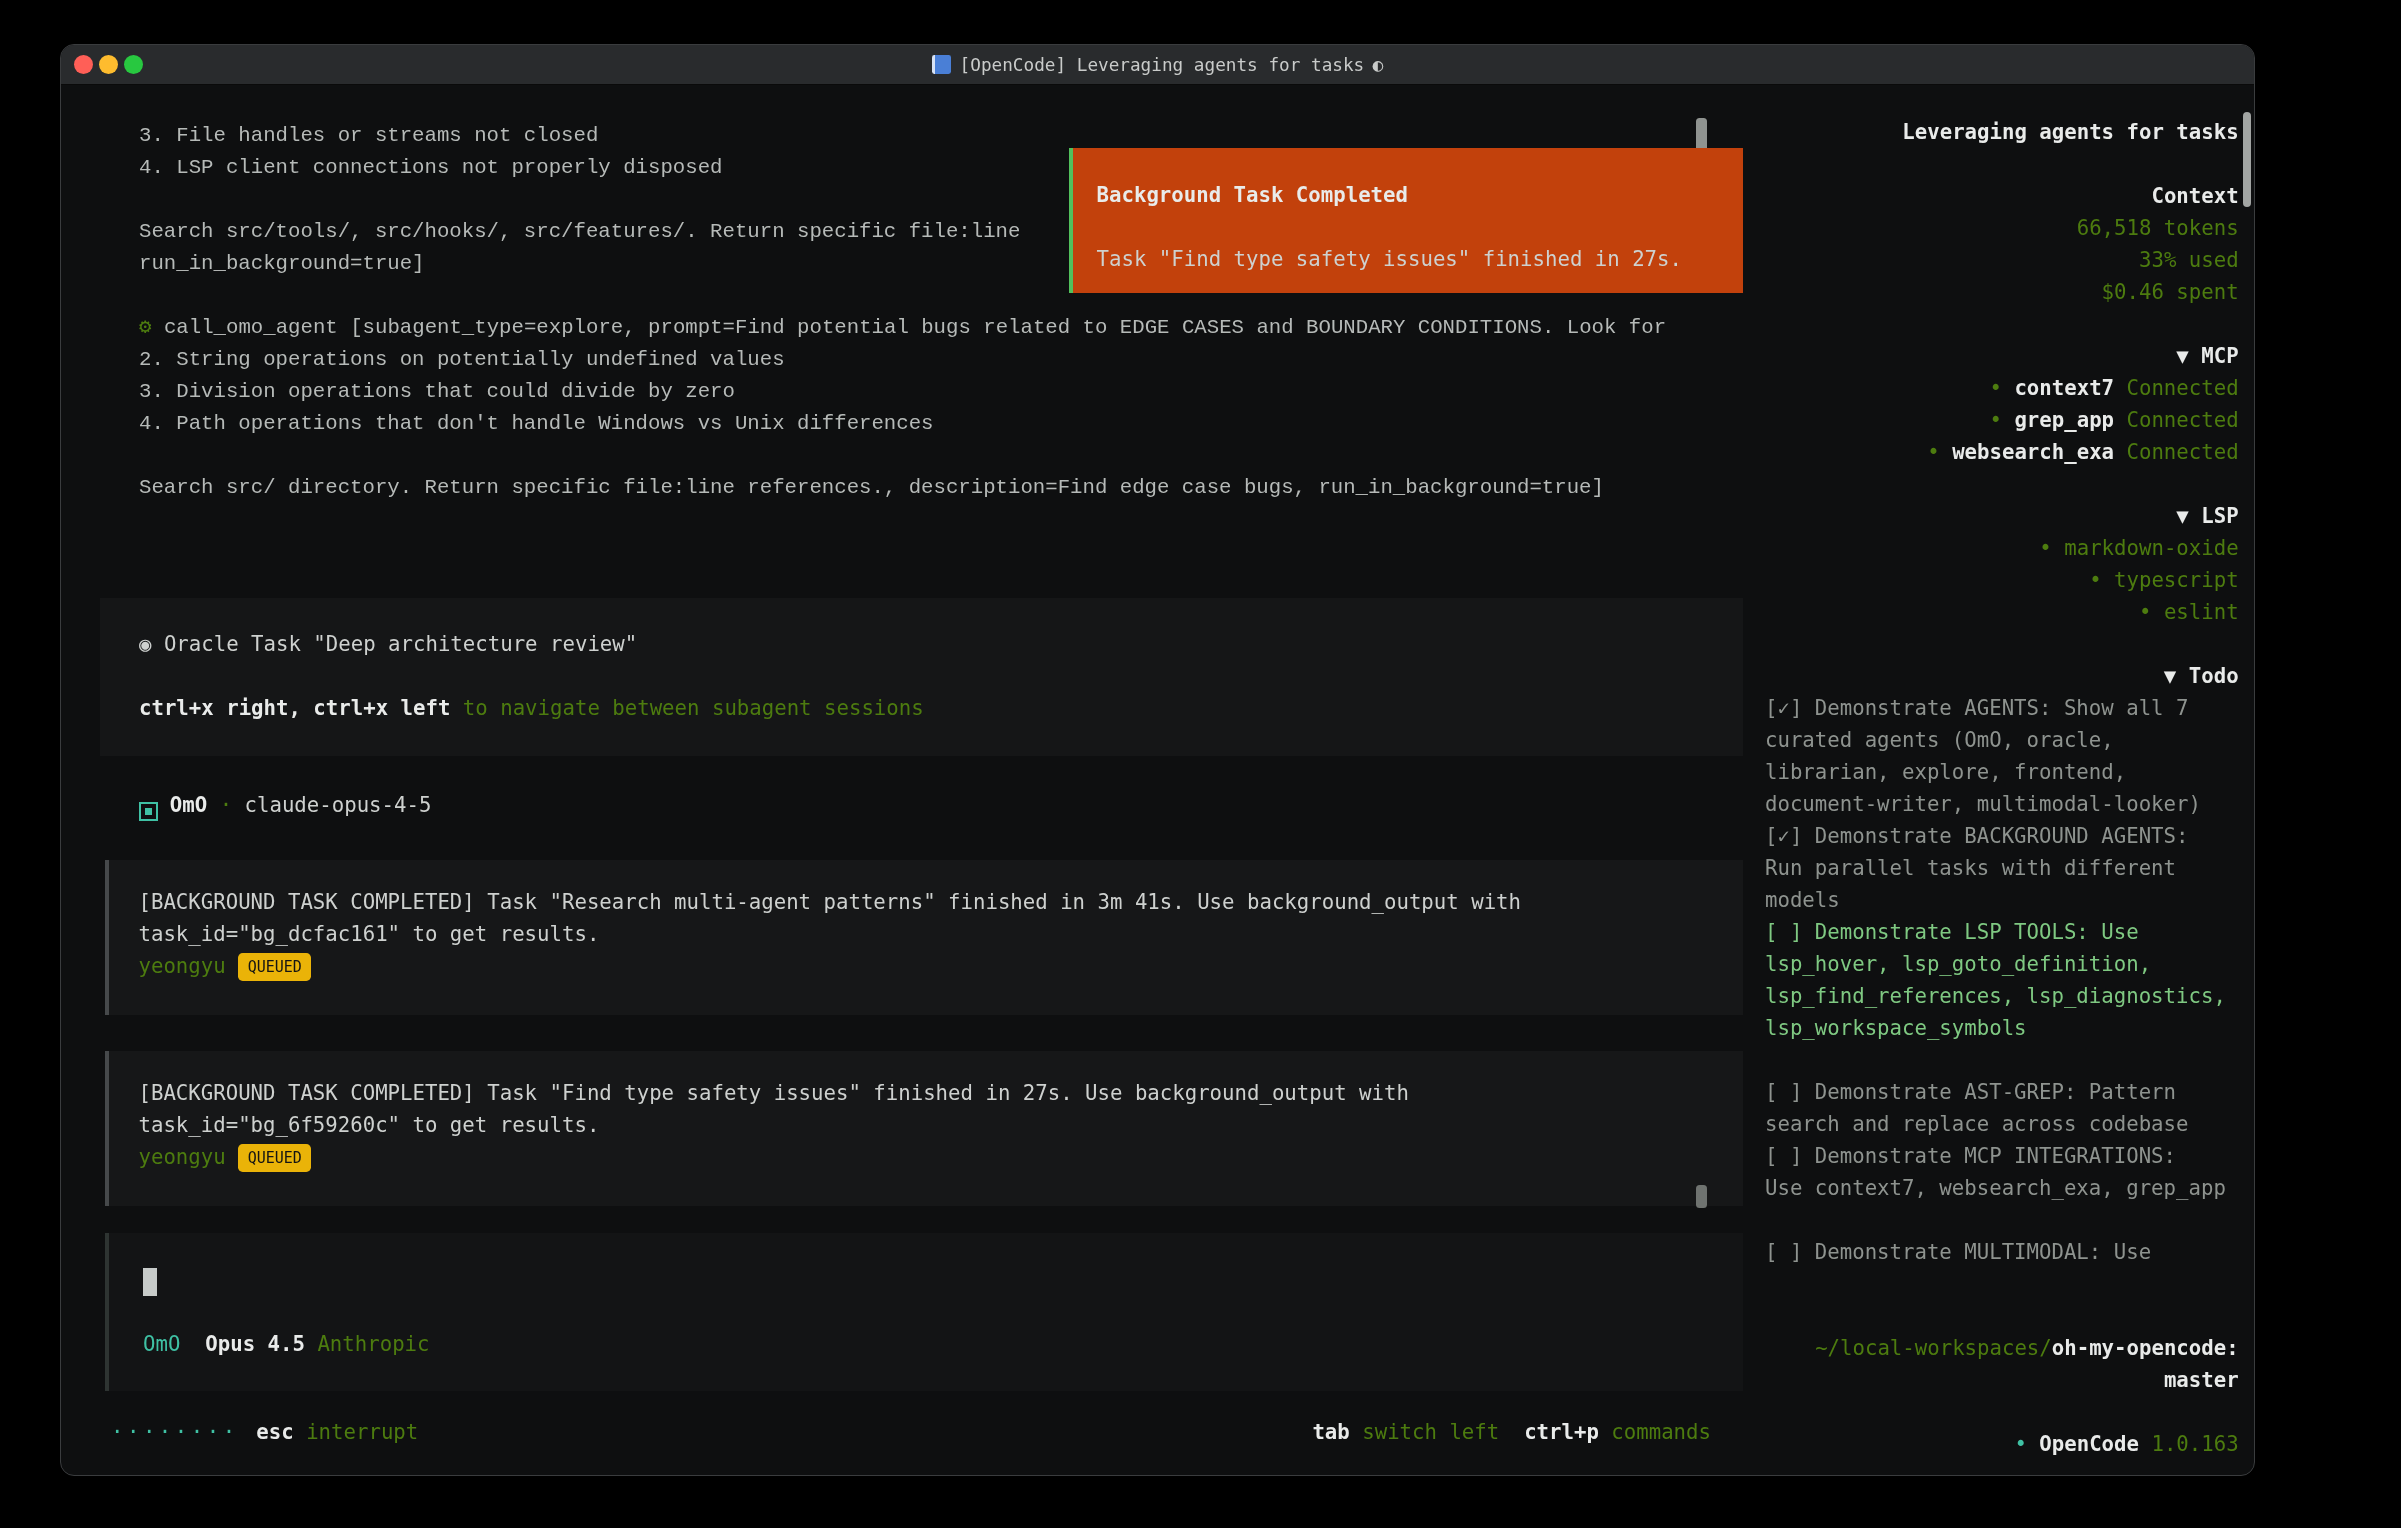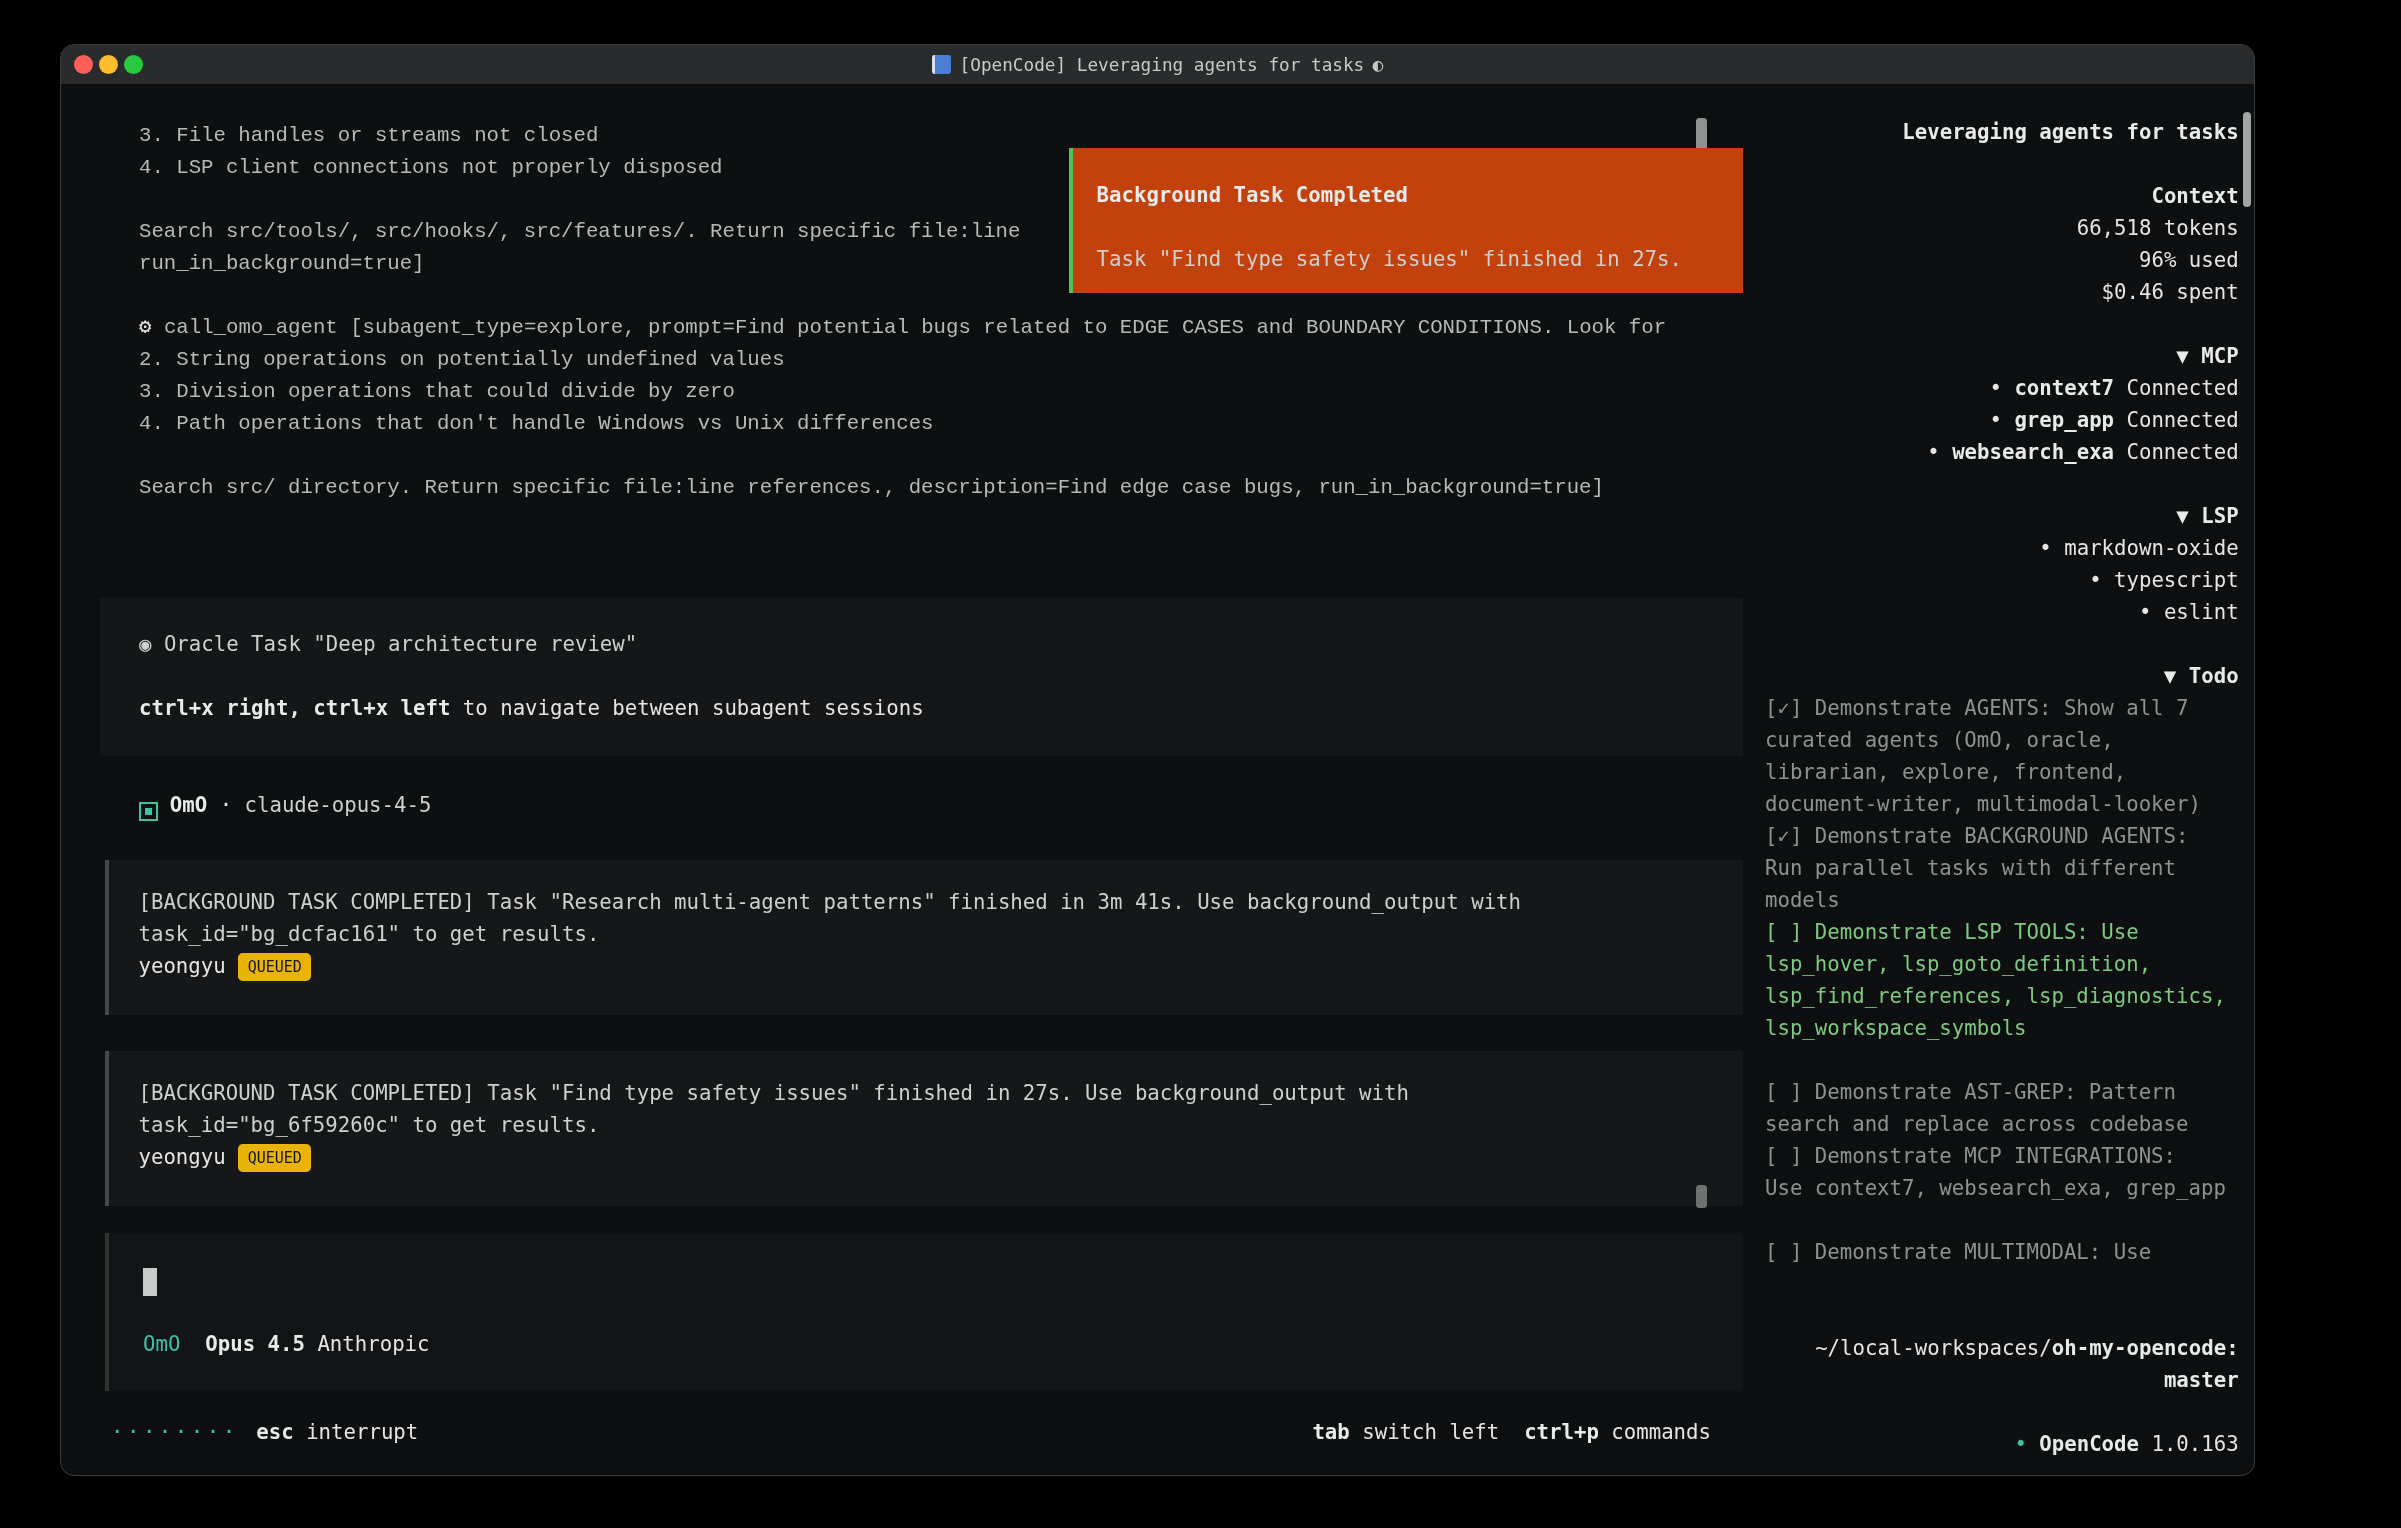--- a/index.html
+++ b/index.html
@@ -17,21 +17,21 @@
     display:flex;align-items:center;justify-content:center;position:relative;
   }
   .lights{position:absolute;left:13px;top:10px;display:flex;gap:5.9px;}
   .light{width:19px;height:19px;border-radius:50%;}
   .light.red{background:#ff5f57;} .light.yellow{background:#febc2e;} .light.green{background:#28c840;}
   .title-wrap{display:flex;align-items:center;gap:8.3px;color:#c9cbca;font-size:17.7px;}
   .book-icon{width:16.5px;height:19px;background:#4a7fd6;border-left:3px solid #d8e2f4;border-radius:2.4px;}
   .content{display:flex;height:1392px;}
   .main{position:relative;flex:1;min-width:0;overflow:hidden;font-size:20.7px;}
   .line{height:32px;line-height:32px;white-space:pre;}
-  .c-fg{color:#b6bab8;font-family:Liberation Mono, monospace;} .c-fg2{color:#ced1cf;} .c-dim{color:#e5e5e5;}
+  .c-fg{color:#b6bab8;font-family:Liberation Mono, monospace;} .c-fg2{color:#ced1cf;} .c-dim{color:#4d7c0f;}
   .c-wht{color:#e9ebea;font-weight:bold;} .c-teal{color:#3fc1a4;}
   .transcript{position:absolute;left:78px;top:33px;color:#b6bab8;}
   .notification{
     position:absolute;left:1008px;top:63px;width:691px;height:145px;
     background:#c2410c;border-left:4.7px solid #52c15c;
     padding:31px 0 0 23.6px;box-sizing:border-box;z-index:5;
   }
   .oracle{
     position:absolute;left:39px;top:513px;width:1672px;height:158px;
     background:#151617;padding:29.5px 0 0 39px;box-sizing:border-box;
@@ -161,21 +161,21 @@
       <div class="scroll-thumb thumb1"></div>
       <div class="scroll-thumb thumb2"></div>
     </div>
 
     <div class="sidebar">
       <div class="sb-line c-wht">Leveraging agents for tasks</div>
       <div class="sb-gap"></div>
       <div class="sb-line c-wht">Context</div>
       <div>
           <div class="sb-line c-dim">66,518 tokens</div>
-          <div class="sb-line c-dim">96% used</div>
+          <div class="sb-line c-dim">33% used</div>
           <div class="sb-line c-dim">$0.46 spent</div>
         </div>
       <div class="sb-gap"></div>
       <div class="sb-line"><span class="tri">▼ </span><span class="c-wht">MCP</span></div>
       <div>
           <div class="sb-line"><span class="c-dim">• </span><span class="c-wht">context7</span><span class="c-dim"> Connected</span></div>
           <div class="sb-line"><span class="c-dim">• </span><span class="c-wht">grep_app</span><span class="c-dim"> Connected</span></div>
           <div class="sb-line"><span class="c-dim">• </span><span class="c-wht">websearch_exa</span><span class="c-dim"> Connected</span></div>
         </div>
       <div class="sb-gap"></div>

